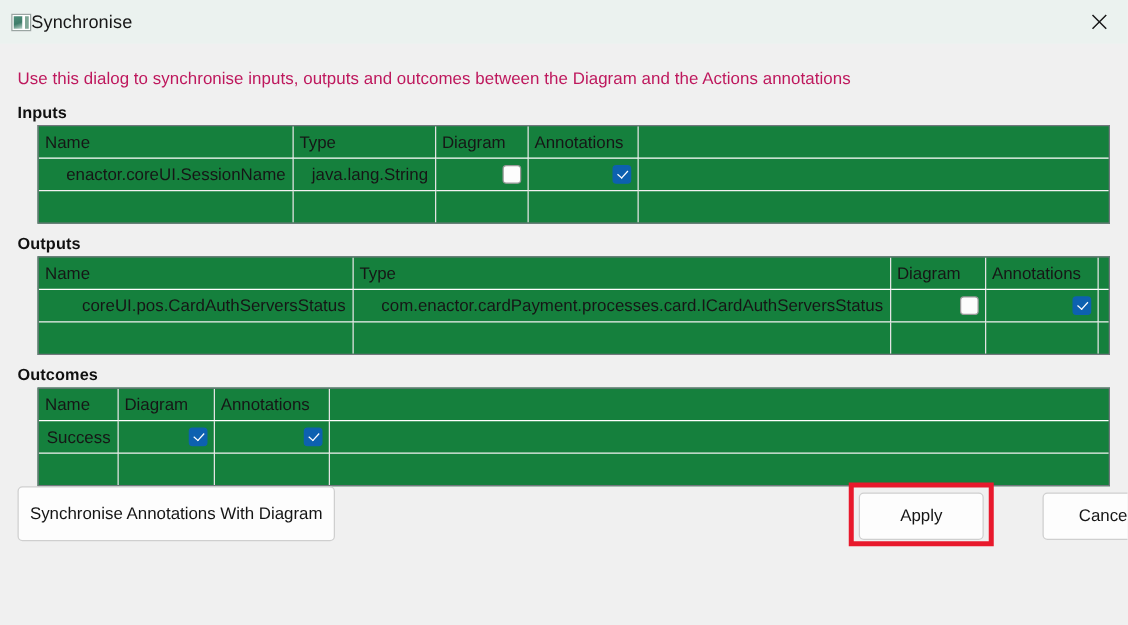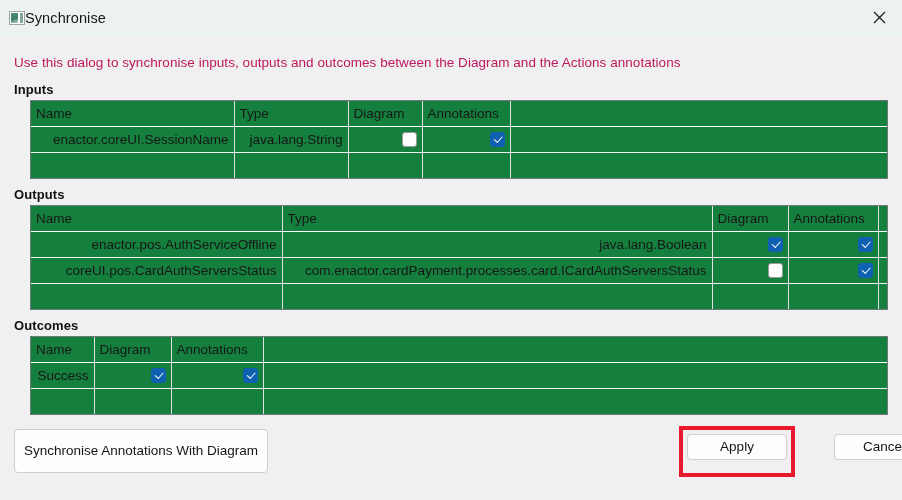--- a/index.html
+++ b/index.html
@@ -156,21 +156,20 @@
     width: 7px;
     height: 3.5px;
     border-left: 1.6px solid #ffffff;
     border-bottom: 1.6px solid #ffffff;
     transform: rotate(-48deg);
   }
 
   
   .footer {
     position: relative;
-    margin-top: 14px;
     height: 48px;
   }
   .btn {
     background: #fdfdfd;
     border: 1px solid #cfcfcf;
     border-radius: 4px;
     font-family: "Liberation Sans", sans-serif;
     font-size: 13.5px;
     color: #151515;
     display: flex;
@@ -185,21 +184,21 @@
     position: absolute;
     top: 0;
     height: 44px;
     padding: 0 8px;
   }
   #btn-sync-annotations { left: 0px;   width: 254px; }
   #btn-sync-diagram     { left: 272px; width: 250px; }
 
   .btn.small {
     position: absolute;
-    height: 26px;
+    height: 38px;
     width: 100px;
     top: 5px;
   }
   #btn-apply  { left: 673px; }
   #btn-cancel { left: 820px; }
 
   .highlight-box {
     position: absolute;
     left: 665px;
     top: -3px;
@@ -283,31 +282,20 @@
       </colgroup>
       <tbody>
           <tr class="hdr">
         <th>Name</th>
         <th>Type</th>
         <th>Diagram</th>
         <th>Annotations</th>
         <th class="last"></th>
       </tr>
       <tr class="row">
-        <td>enactor.pos.AuthServiceOffline</td>
-        <td>java.lang.Boolean</td>
-        <td class="cb-cell">
-          <span class="cb on"></span>
-        </td>
-        <td class="cb-cell">
-          <span class="cb on"></span>
-        </td>
-        <td class="last"></td>
-      </tr>
-      <tr class="row">
         <td>coreUI.pos.CardAuthServersStatus</td>
         <td>com.enactor.cardPayment.processes.card.ICardAuthServersStatus</td>
         <td class="cb-cell">
           <span class="cb off"></span>
         </td>
         <td class="cb-cell">
           <span class="cb on"></span>
         </td>
         <td class="last"></td>
       </tr>

